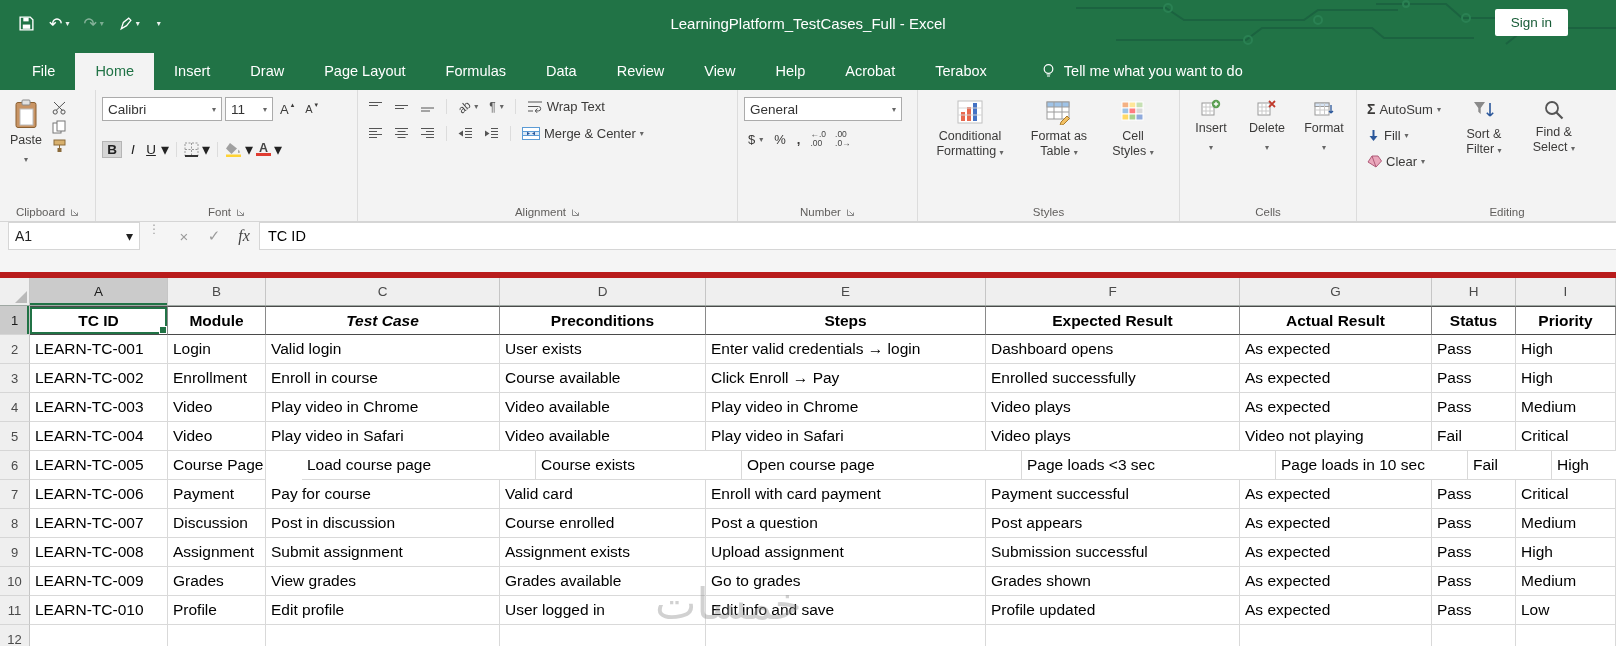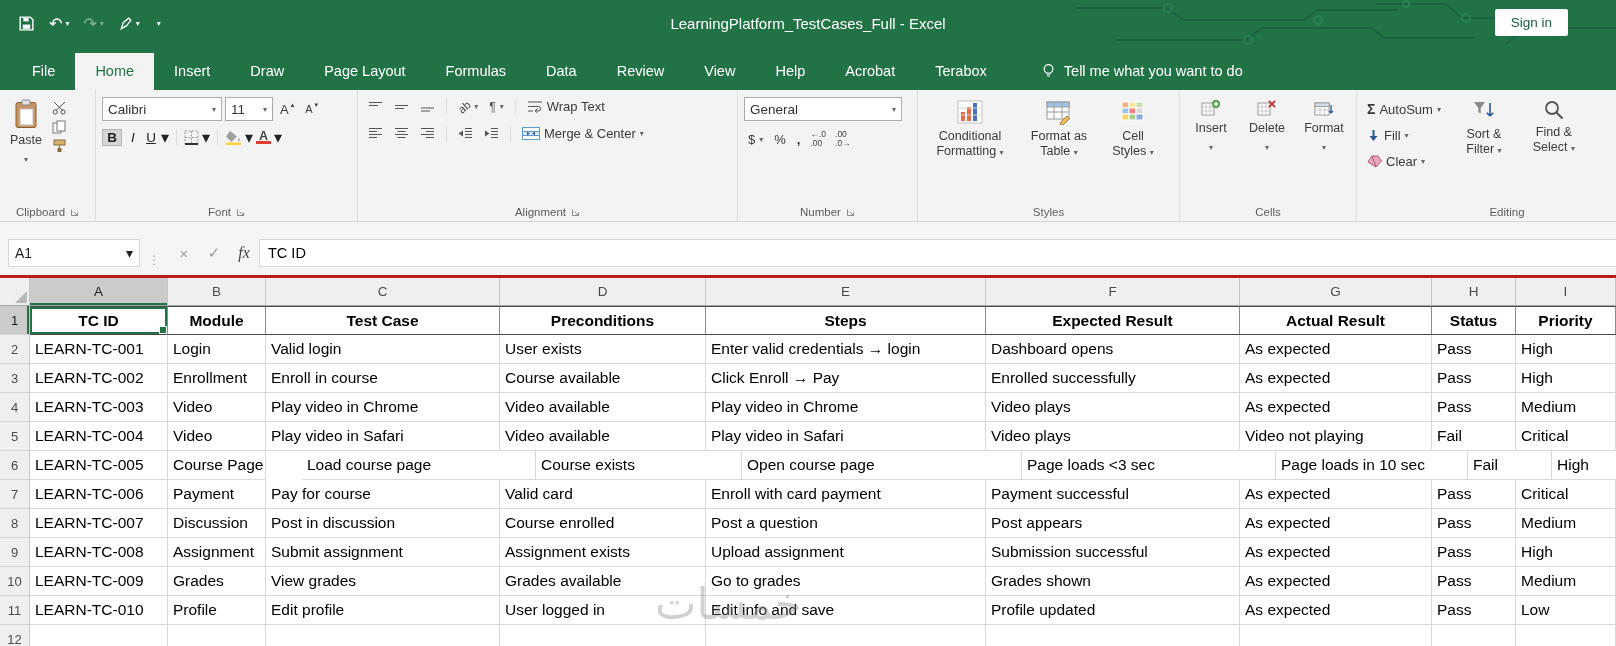--- a/index.html
+++ b/index.html
@@ -39,21 +39,21 @@
   .ic{display:inline-flex;align-items:center;justify-content:center}
   .bi{font-weight:bold;font-size:13.5px;width:20px;text-align:center}
   .it{font-style:italic;font-size:13.5px;width:16px;text-align:center}
   .un{text-decoration:underline;font-size:13.5px;width:14px;text-align:center}
   .colorbar{display:block;width:15px;height:3.5px;margin-top:-1px}
   .ab-rot{display:inline-block;transform:rotate(-40deg);font-size:11px;color:#444}
   .decbtn{display:flex;flex-direction:column;font-size:8.5px;line-height:9px;color:#444;padding:1px 3px;cursor:default}
   .stack-col{display:flex;flex-direction:column;justify-content:flex-start;gap:5px}
 
   
-  .formulabar{flex:0 0 56px;background:#f5f5f5;border-bottom:3px solid #b91c1c;display:flex;align-items:flex-end;padding:0 0 8px 8px}
+  .formulabar{flex:0 0 56px;background:#f5f5f5;border-bottom:6px solid #b91c1c;display:flex;align-items:flex-start;padding:0 0 8px 8px}
   .namebox{width:132px;height:28px;background:#fff;border:1px solid #d6d6d6;display:flex;align-items:center;justify-content:space-between;padding:0 6px;font-size:14px;color:#222;cursor:default}
   .fb-dots{color:#a0a0a0;font-size:12px;letter-spacing:1px;padding:0 8px;cursor:col-resize}
   .fb-btn{width:30px;height:28px;display:flex;align-items:center;justify-content:center;font-size:15px;color:#9a9a9a;cursor:default}
   .fb-fx{font-family:"Liberation Serif",serif;font-style:italic;color:#444;font-size:16px}
   .fb-input{flex:1;height:28px;background:#fff;border:1px solid #d6d6d6;border-right:none;display:flex;align-items:center;padding-left:8px;font-size:14.5px;color:#000;cursor:text}
 
   
   .sheet{flex:1;position:relative;background:#fff;overflow:hidden}
   .colhdr-row{display:flex;height:28px;background:#efefef;border-bottom:1px solid #9fa8a3}
   .corner{flex:0 0 30px;height:100%;background:#efefef;border-right:1px solid #c6c6c6;position:relative;cursor:default}
@@ -194,21 +194,21 @@
         <span class="ic">
           <svg width="9" height="9" viewBox="0 0 9 9">
               <path d="M1.5 1.5v6h6" fill="none" stroke="#8a8a8a"></path>
               <path d="M3.5 3.5l4 4M7.5 4.5v3h-3" fill="none" stroke="#8a8a8a"></path>
             </svg>
         </span>
       </div>
     </div>
 
     <div class="group" style="flex-basis:262px">
-      <div class="col" style="gap:7px">
+      <div class="col" style="gap:19px">
         <div class="rowline">
           <div class="combo" style="width:120px">
             <span>Calibri</span>
             <span class="caret">▾</span>
           </div>
           <div class="combo" style="width:48px">
             <span>11</span>
             <span class="caret">▾</span>
           </div>
           <div class="rbtn">
@@ -562,21 +562,21 @@
         <div class="col-h" style="width: 254px;">F</div>
         <div class="col-h" style="width: 192px;">G</div>
         <div class="col-h" style="width: 84px;">H</div>
         <div class="col-h" style="width: 100px;">I</div>
       </div>
     <div class="grid">
         <div class="grow hdr-row">
           <div class="row-h sel">1</div>
           <div class="cell selected" style="width: 138px;">TC ID</div>
           <div class="cell" style="width: 98px;">Module</div>
-          <div class="cell" style="width: 234px;">Test Case</div>
+          <div class="cell" style="width: 234px; font-style: italic;">Test Case</div>
           <div class="cell" style="width: 206px;">Preconditions</div>
           <div class="cell" style="width: 280px;">Steps</div>
           <div class="cell" style="width: 254px;">Expected Result</div>
           <div class="cell" style="width: 192px;">Actual Result</div>
           <div class="cell" style="width: 84px;">Status</div>
           <div class="cell" style="width: 100px;">Priority</div>
         </div>
         <div class="grow">
           <div class="row-h">2</div>
           <div class="cell" style="width: 138px;">LEARN-TC-001</div>

